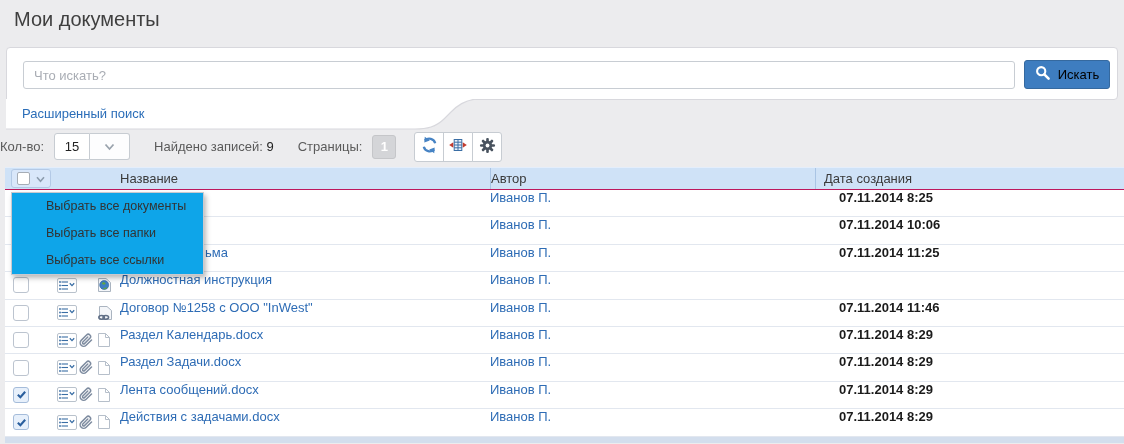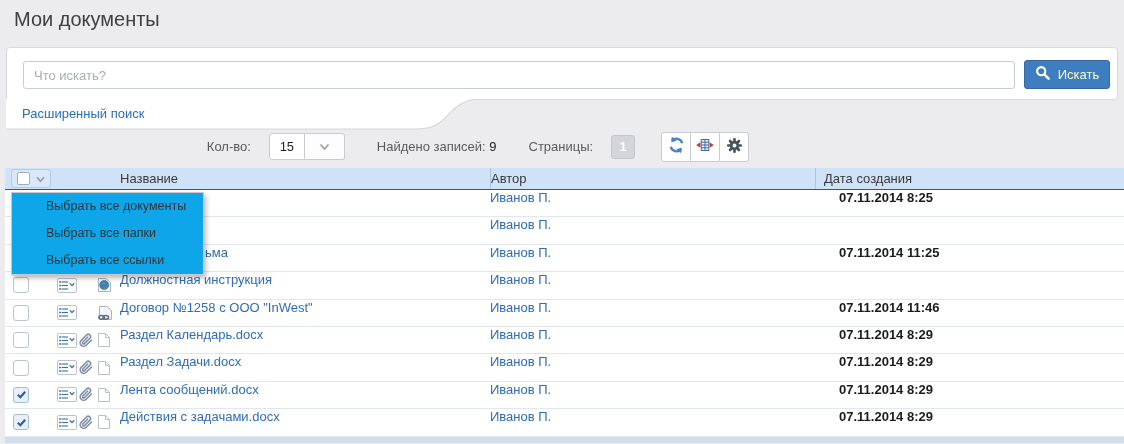--- a/index.html
+++ b/index.html
@@ -19,34 +19,34 @@
   }
   .search-input {
     position:absolute; left:16px; top:13px; width:992px; height:28px;
     border:1px solid #c8cdd3; border-radius:3px; padding:0 10px;
     font-size:13px; color:#333; font-family:"Liberation Sans", sans-serif; outline:none;
   }
   .search-input::placeholder { color:#a9adb4; }
   .search-btn {
     position:absolute; right:7px; top:12px; width:86px; height:29px;
     background:#3e7dc0; border:1px solid #35699f; border-radius:3px;
-    color:#fef9c3; font-size:13px; cursor:pointer;
+    color:#000000; font-size:13px; cursor:pointer;
     display:flex; align-items:center; justify-content:center; gap:7px;
     font-family:"Liberation Sans", sans-serif;
   }
   .tab-svg { position:absolute; left:6px; top:99px; width:500px; height:31px; }
   .adv-link {
     position:absolute; left:22px; top:106px; font-size:13px;
     color:#2a6db8; text-decoration:none; cursor:pointer;
   }
 
   
   .toolbar {
     position:absolute; left:0; top:131px; width:956px; height:31px;
-    display:flex; align-items:center; justify-content:center; gap:18px;
+    display:flex; align-items:center; justify-content:flex-start; gap:10px;
     font-size:13px; color:#5a5a5a;
   }
   .count-combo { display:flex; align-items:stretch; height:27px; }
   .count-value {
     width:36px; border:1px solid #c7ccd2; border-radius:3px 0 0 3px; background:#fff;
     display:flex; align-items:center; justify-content:center; color:#222;
   }
   .count-chevron-btn {
     width:40px; border:1px solid #c7ccd2; border-left:none; border-radius:0 3px 3px 0;
     background:#fdfdfe; display:flex; align-items:center; justify-content:center; cursor:pointer;
@@ -214,20 +214,21 @@
         <div class="trow">
     <div class="col-lead"></div>
     <div class="col-name"><a class="link"></a></div>
     <div class="col-author"><a class="link">Иванов П.</a></div>
     <div class="col-date cell-date">07.11.2014 8:25</div>
   </div>
         <div class="trow">
     <div class="col-lead"></div>
     <div class="col-name"><a class="link"></a></div>
     <div class="col-author"><a class="link">Иванов П.</a></div>
+    <div class="col-date cell-date">07.11.2014 10:06</div>
   </div>
         <div class="trow">
     <div class="col-lead"></div>
     <div class="col-name"><a class="link" style="margin-left: 85px;">ьма</a></div>
     <div class="col-author"><a class="link">Иванов П.</a></div>
     <div class="col-date cell-date">07.11.2014 11:25</div>
   </div>
         <div class="trow">
     <div class="col-lead">
       <span class="cb"></span>

